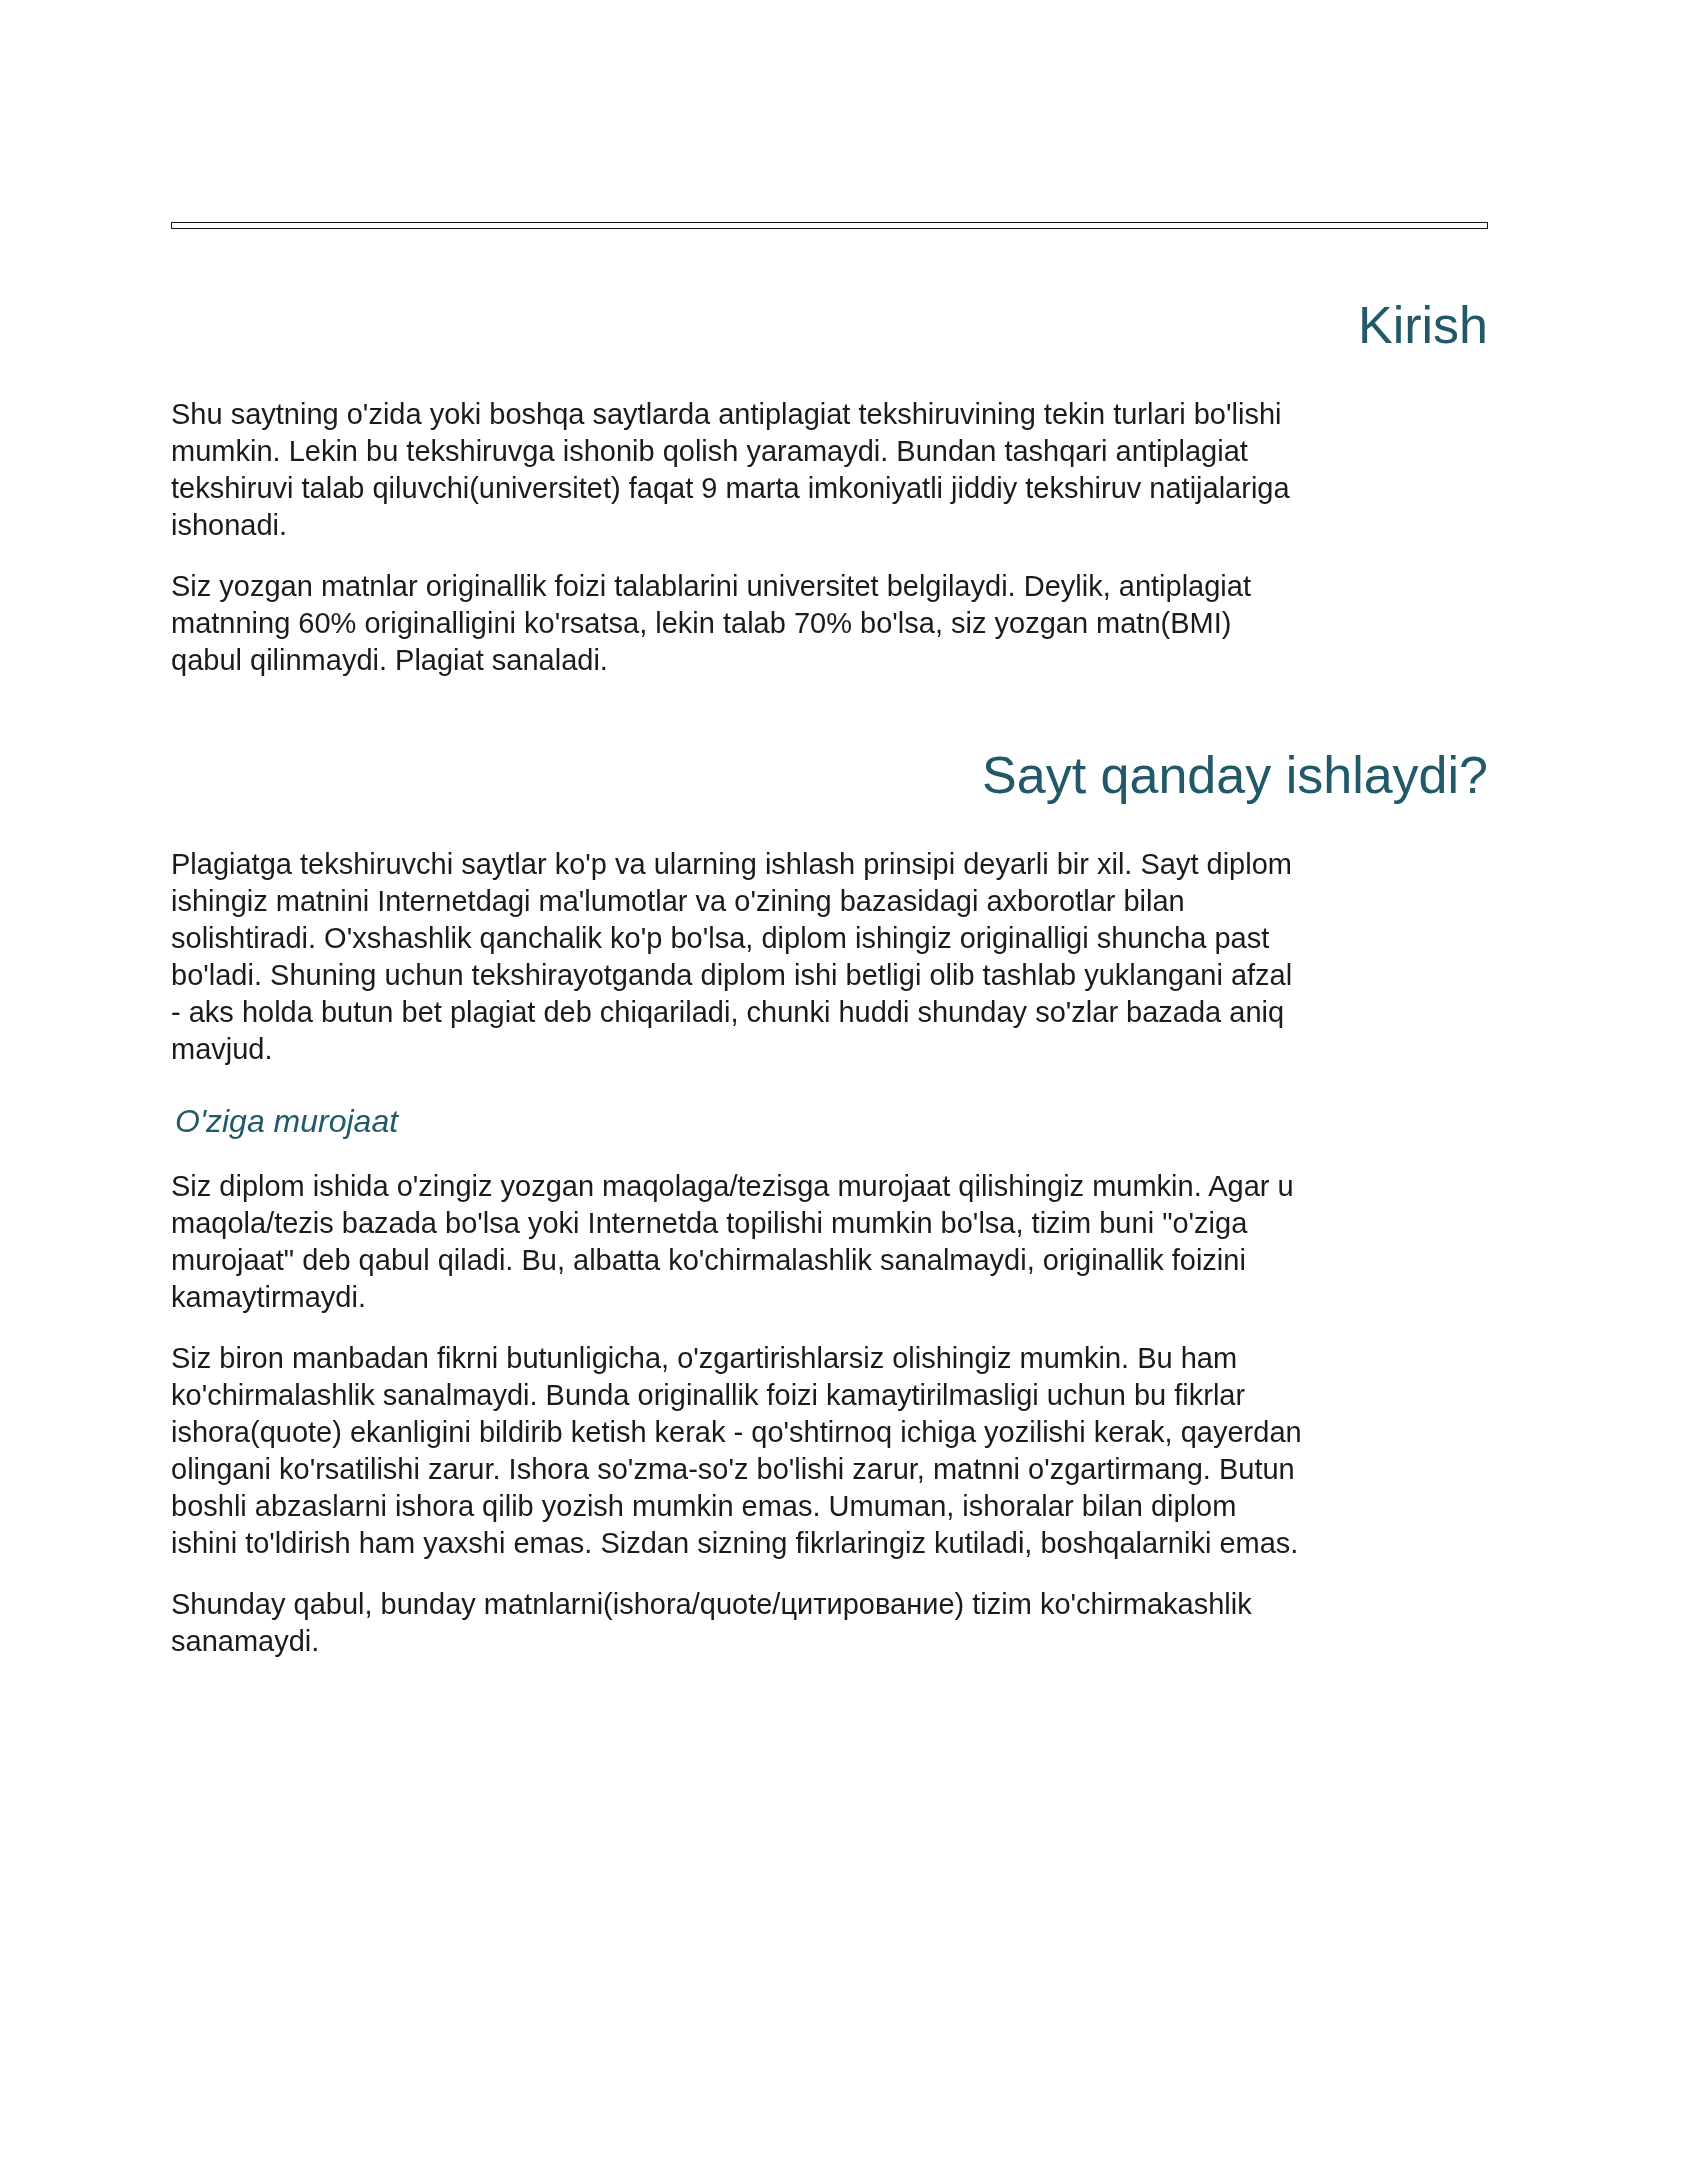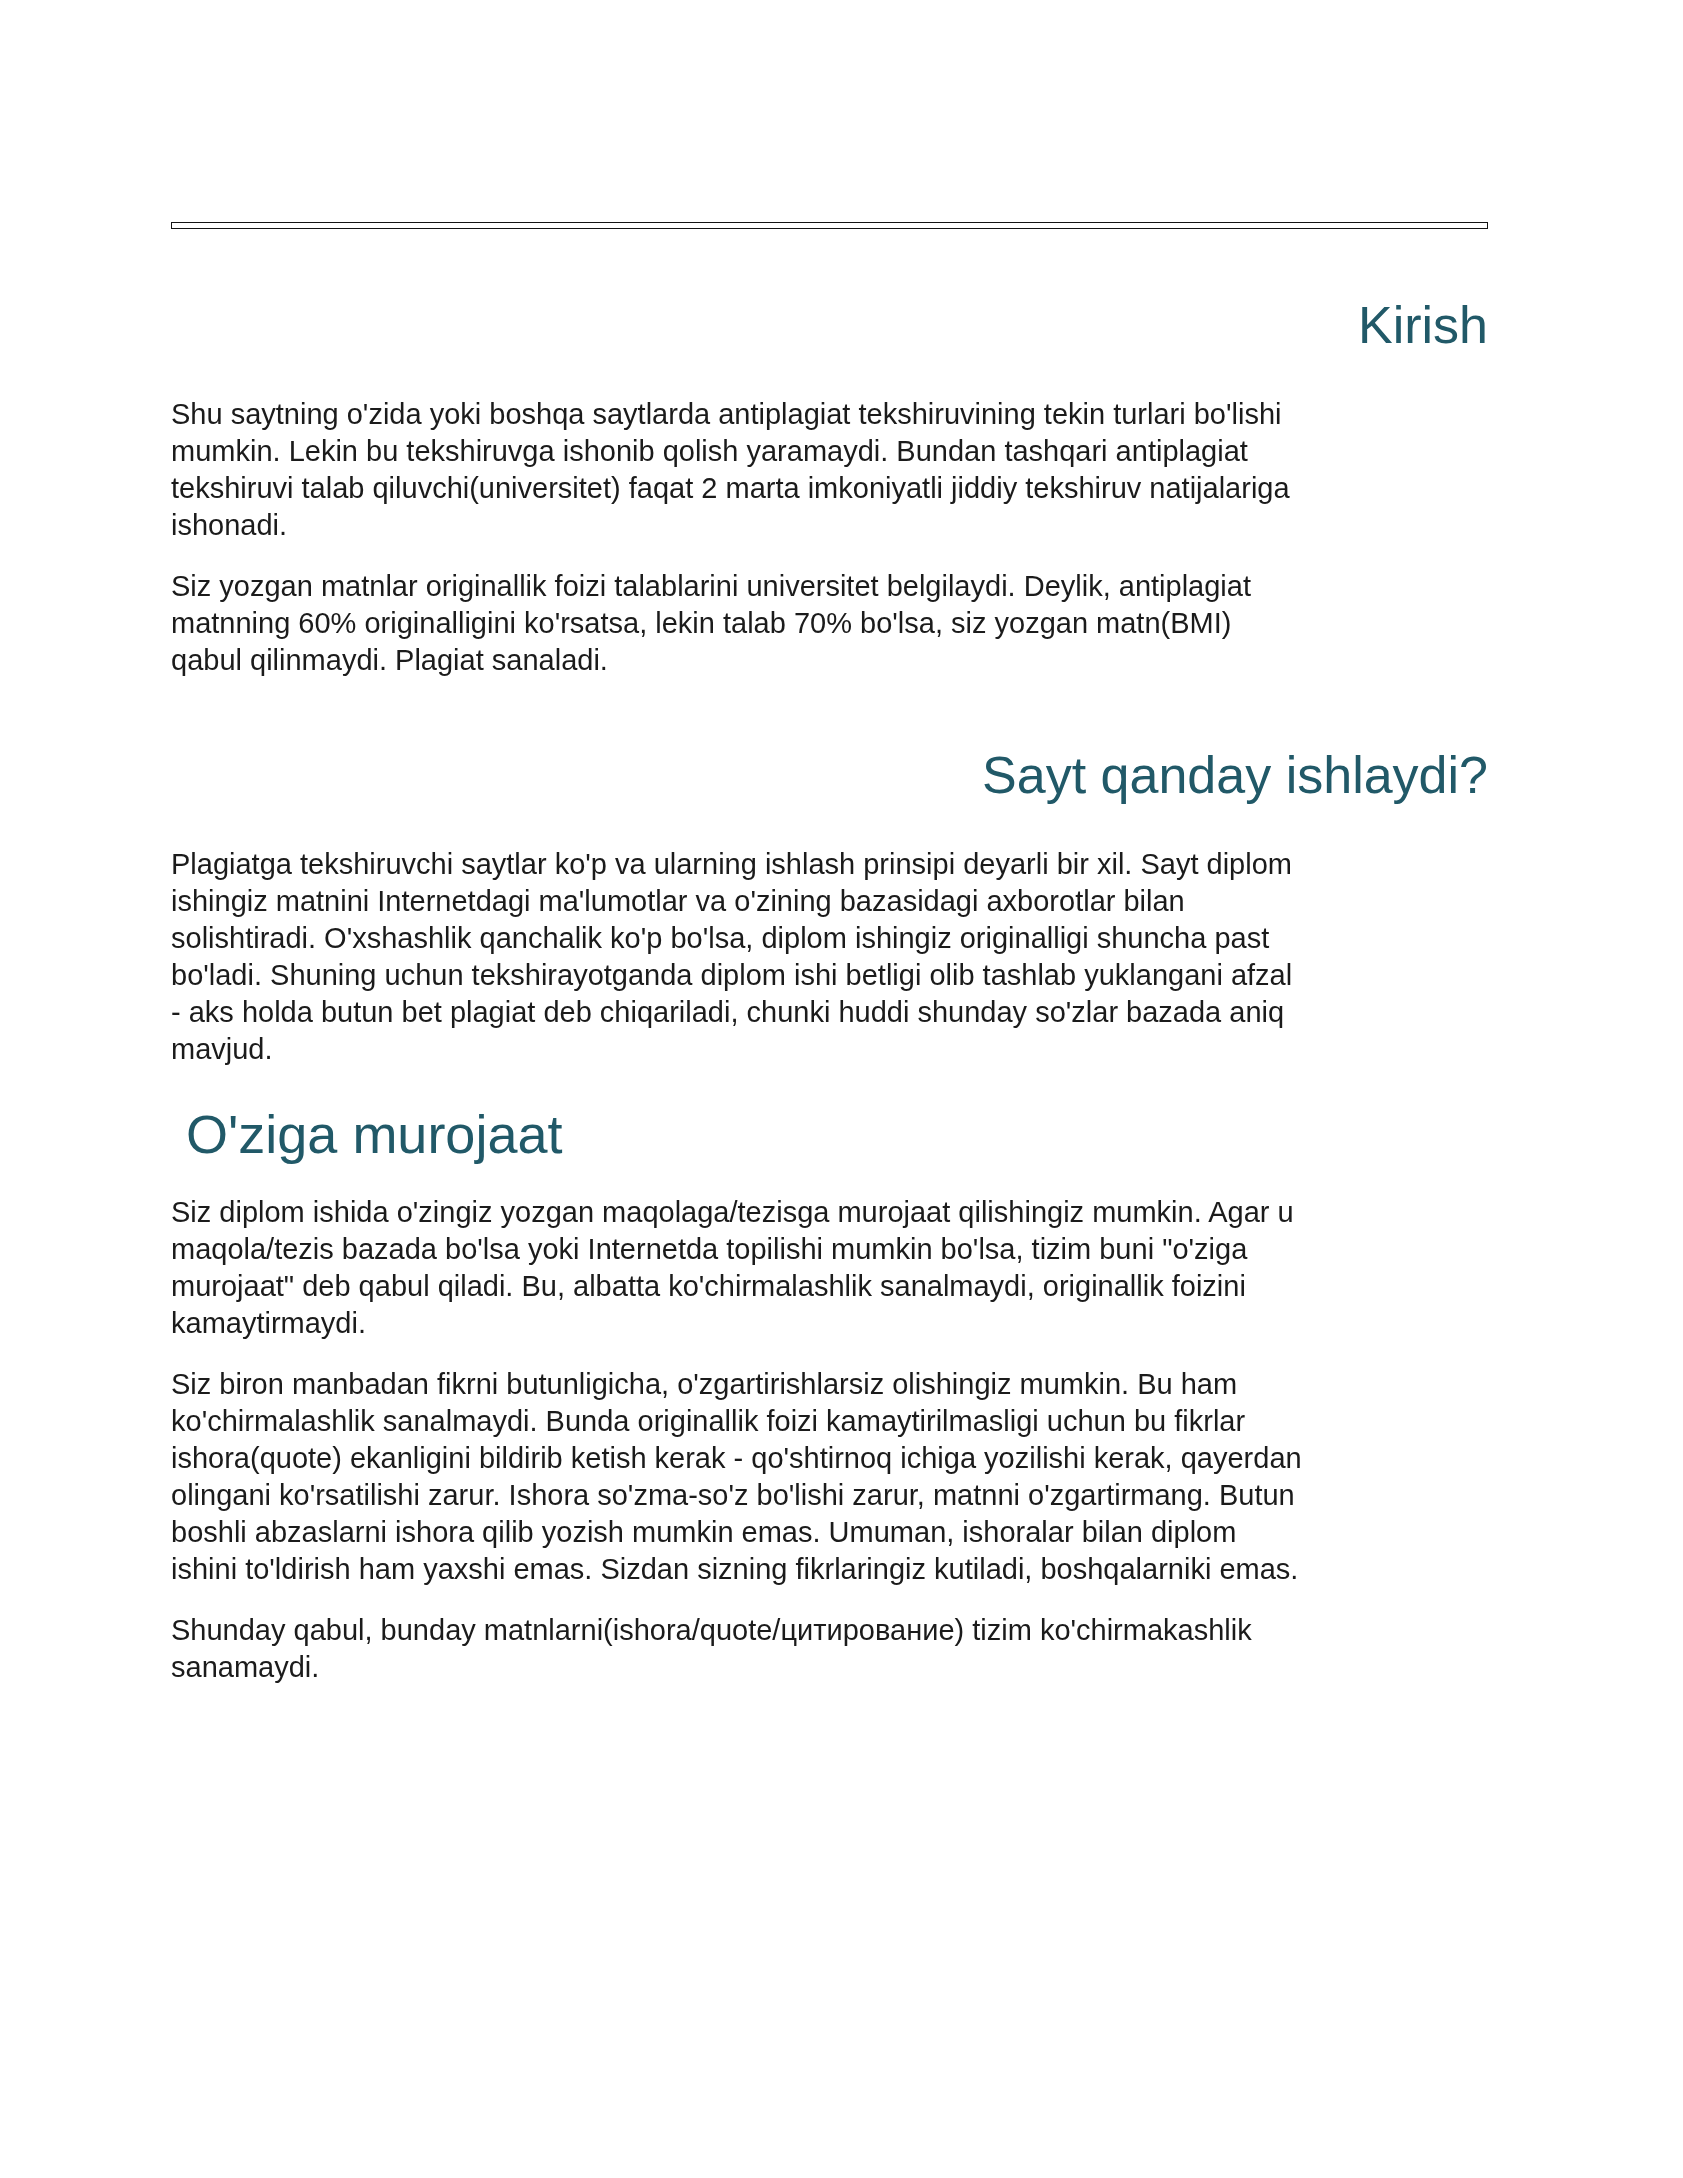--- a/index.html
+++ b/index.html
@@ -29,25 +29,26 @@
   }
   h1 {
     font-size: 52px;
     font-weight: 400;
     color: var(--heading-color, #215968);
     margin: 67px 0 40px 0;
     line-height: 1.15;
     text-align: right;
   }
   h2 {
-    font-size: 54px;
+    font-size: 32px;
     font-weight: 400;
     color: var(--heading-color, #215968);
-    margin: 34px 0 28px 15px;
+    margin: 34px 0 28px 4px;
     line-height: 1.2;
+    font-style: italic;
   }
   p {
     font-size: 29px;
     line-height: 37px;
     color: var(--body-color, #1b1b1b);
     margin: 0 0 24px 0;
     white-space: pre-line;
   }
 </style>
 </head>
@@ -55,21 +56,21 @@
 
 <div class="page">
 
   <div class="header-rule"></div>
 
   <h1>Kirish</h1>
 
 
   <p>Shu saytning o'zida yoki boshqa saytlarda antiplagiat tekshiruvining tekin turlari bo'lishi
 mumkin. Lekin bu tekshiruvga ishonib qolish yaramaydi. Bundan tashqari antiplagiat
-tekshiruvi talab qiluvchi(universitet) faqat 2 marta imkoniyatli jiddiy tekshiruv natijalariga
+tekshiruvi talab qiluvchi(universitet) faqat 9 marta imkoniyatli jiddiy tekshiruv natijalariga
 ishonadi.</p>
 
   <p>Siz yozgan matnlar originallik foizi talablarini universitet belgilaydi. Deylik, antiplagiat
 matnning 60% originalligini ko'rsatsa, lekin talab 70% bo'lsa, siz yozgan matn(BMI)
 qabul qilinmaydi. Plagiat sanaladi.</p>
 
   <h1>Sayt qanday ishlaydi?</h1>
 
   <p>Plagiatga tekshiruvchi saytlar ko'p va ularning ishlash prinsipi deyarli bir xil. Sayt diplom
 ishingiz matnini Internetdagi ma'lumotlar va o'zining bazasidagi axborotlar bilan

